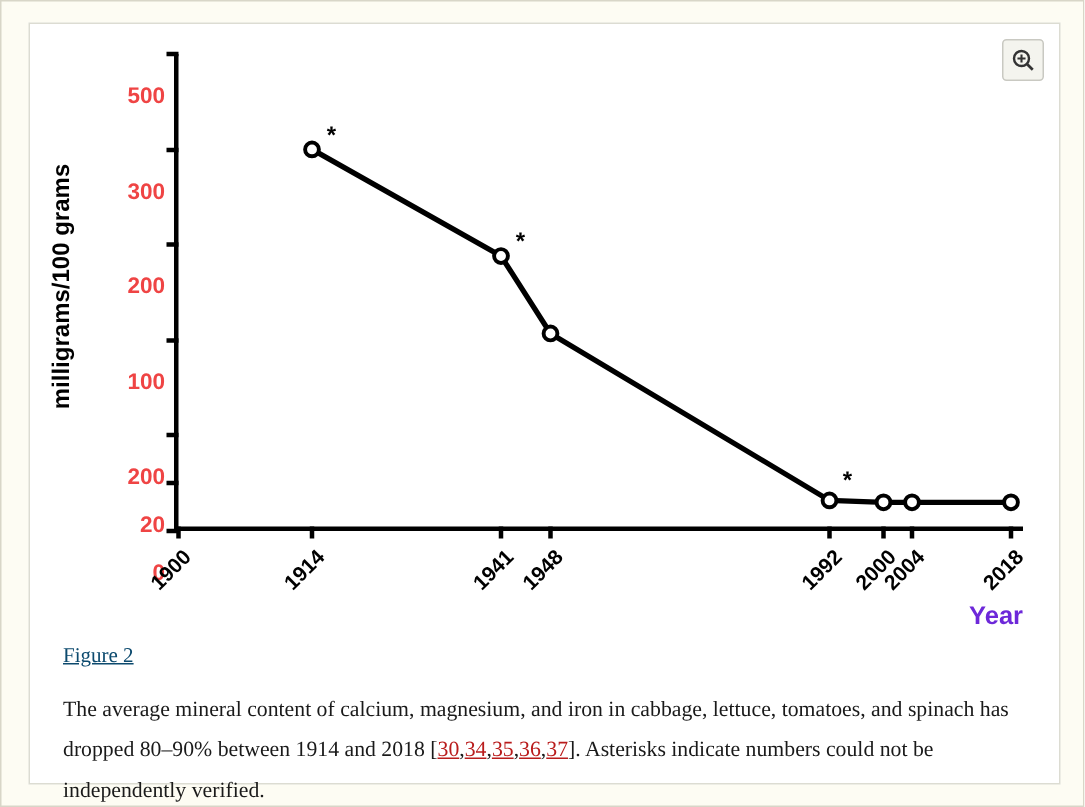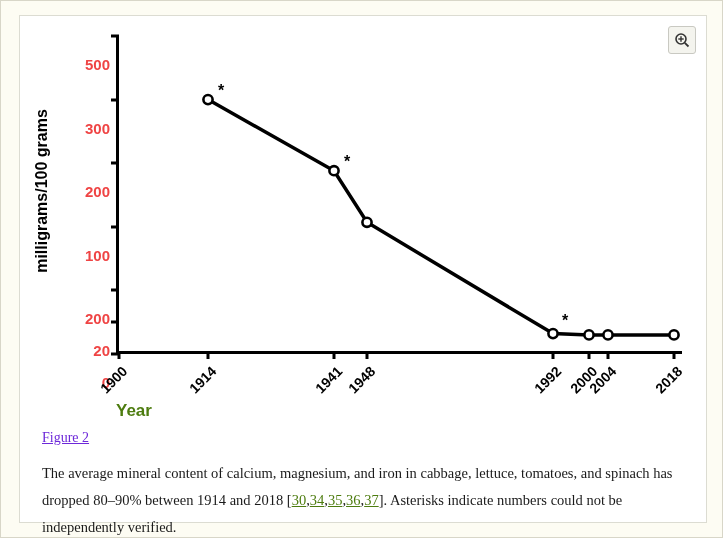--- a/index.html
+++ b/index.html
@@ -111,25 +111,25 @@
     font-weight: bold;
     font-size: 16px;
     white-space: nowrap;
     color: #000;
   }
   #xlabel {
     position: absolute;
     left: 96px;
     width: 566px;
     top: 385px;
-    text-align: left;
+    text-align: right;
     font-family: "Liberation Sans", sans-serif;
     font-weight: bold;
     font-size: 17px;
-    color: #4d7c0f;
+    color: #6d28d9;
   }
   #series-svg {
     position: absolute;
     left: 0;
     top: 0;
     width: 566px;
     height: 318px;
     overflow: visible;
   }
   .asterisk {
@@ -145,33 +145,33 @@
     position: absolute;
     left: 0;
     top: 412px;
     width: 686px;
     padding: 0 22px;
     box-sizing: border-box;
   }
   #figure-link {
     font-family: "Liberation Serif", serif;
     font-size: 14px;
-    color: #6d28d9;
+    color: #0c4a6e;
     text-decoration: underline;
     display: inline-block;
     margin-bottom: 14px;
   }
   #caption-text {
     font-family: "Liberation Serif", serif;
     font-size: 14.5px;
     line-height: 1.85;
     color: #1a1a1a;
   }
   .ref-link {
-    color: #4d7c0f;
+    color: #b91c1c;
     text-decoration: underline;
   }
 </style>
 </head>
 <body>
 
 <div id="page">
   <div id="figure-card">
 
     <div id="chart-area">

